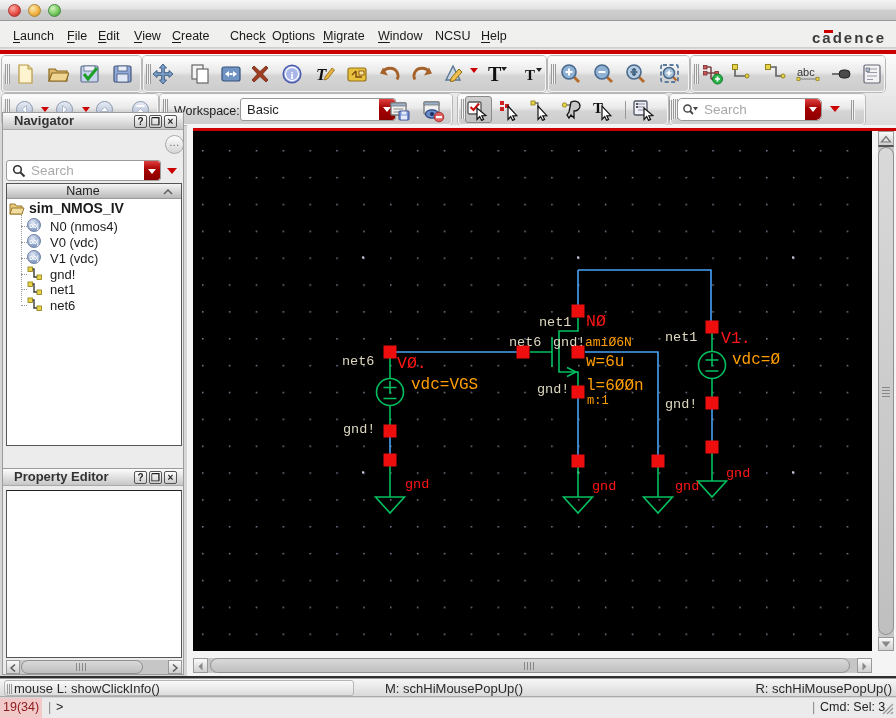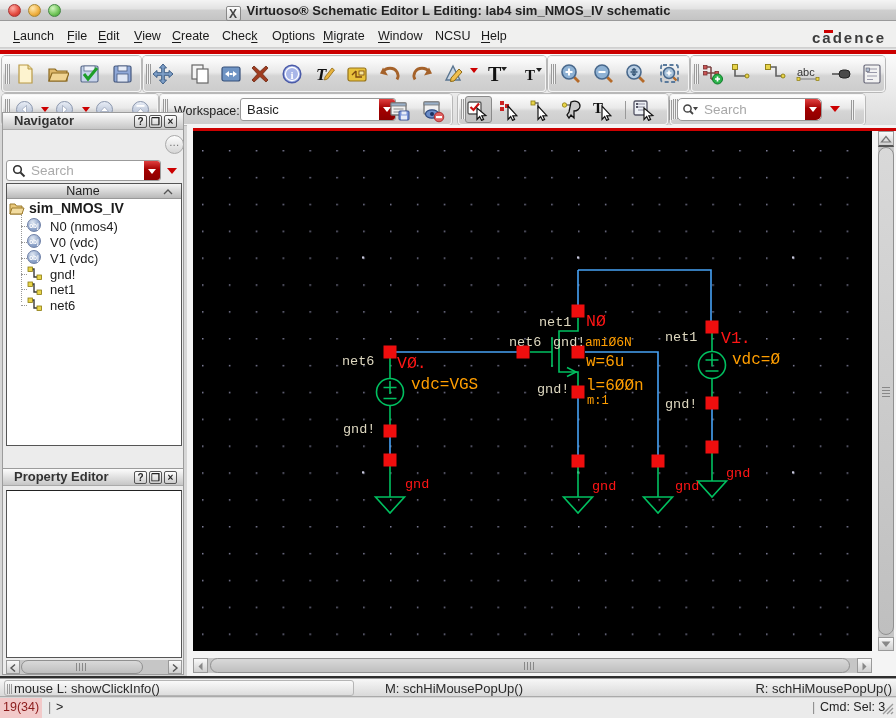--- a/index.html
+++ b/index.html
@@ -100,30 +100,29 @@
 #cellbox { position:absolute; left:0; top:0; width:42px; height:20px; background:#f2c9c9;
   color:#8b1a1a; font-size:12.5px; padding-left:3px; line-height:19px;}
 </style>
 </head>
 <body>
 
 <div class="abs" id="titlebar">
   <div class="abs tl" id="tl-r"></div>
   <div class="abs tl" id="tl-y"></div>
   <div class="abs tl" id="tl-g"></div>
-  <div class="abs" id="titletext"><span id="xicon">X</span>Virtuoso® Schematic Editor L Editing: lab4 sim_NMOS_IV schematic</div>
 </div>
 
 <div class="abs" id="menubar">
   <span class="mi" style="left:13px"><u>L</u>aunch</span>
   <span class="mi" style="left:67px"><u>F</u>ile</span>
   <span class="mi" style="left:98px"><u>E</u>dit</span>
   <span class="mi" style="left:134px"><u>V</u>iew</span>
   <span class="mi" style="left:172px"><u>C</u>reate</span>
-  <span class="mi" style="left:222px">Chec<u>k</u></span>
+  <span class="mi" style="left:230px">Chec<u>k</u></span>
   <span class="mi" style="left:272px">O<u>p</u>tions</span>
   <span class="mi" style="left:323px"><u>M</u>igrate</span>
   <span class="mi" style="left:378px"><u>W</u>indow</span>
   <span class="mi" style="left:435px">NCSU</span>
   <span class="mi" style="left:481px"><u>H</u>elp</span>
   <span id="cadlogo">cadence</span>
   <span id="cadbar"></span>
 </div>
 
 <div class="abs" id="redstripe"></div>

